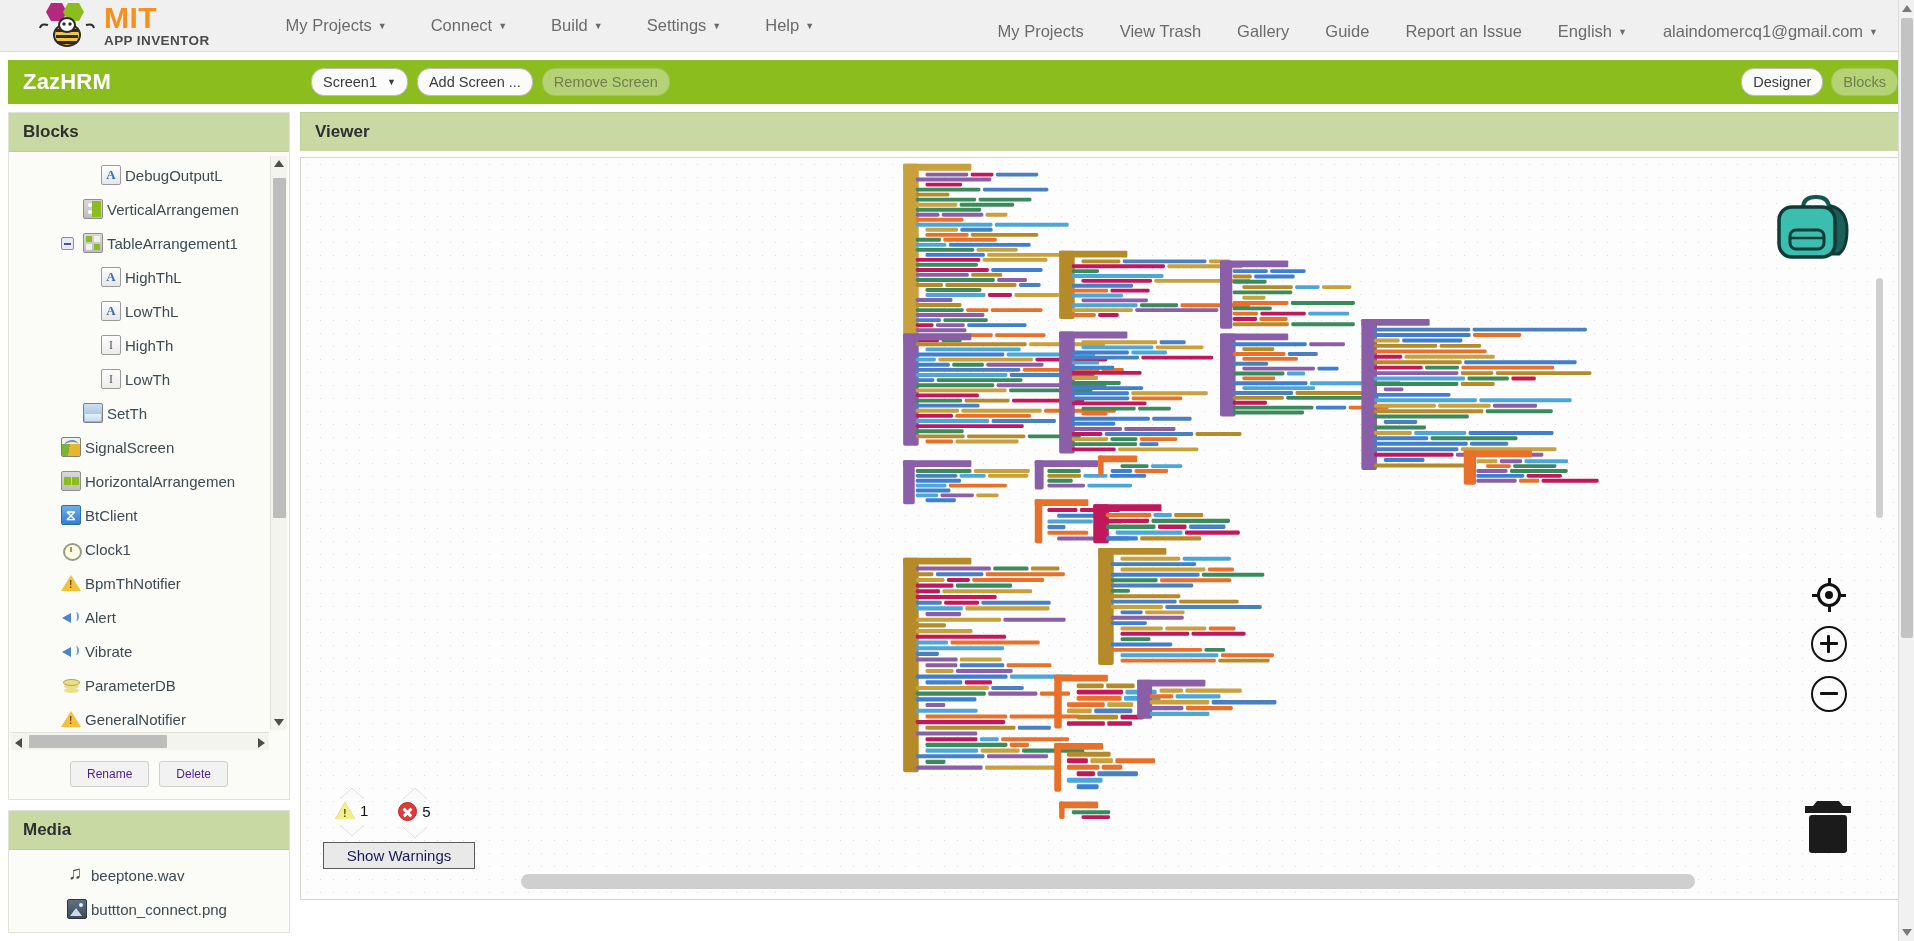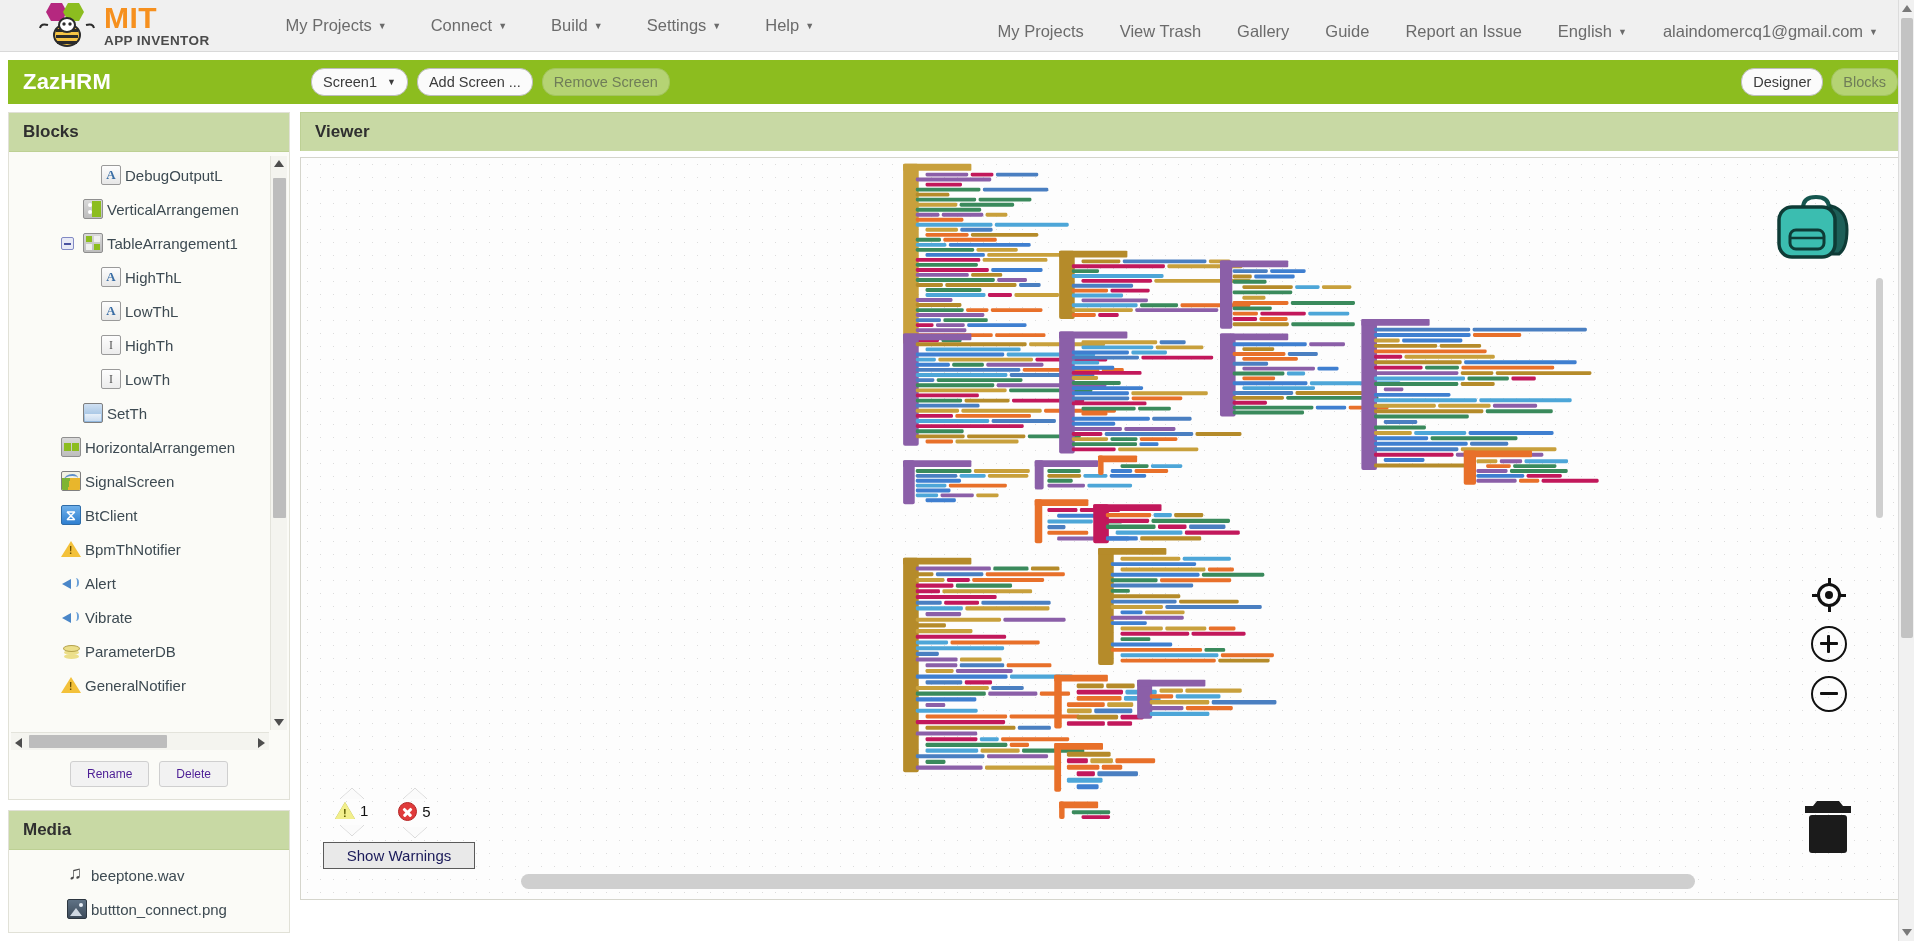--- a/index.html
+++ b/index.html
@@ -540,34 +540,38 @@
             <span class="icn icn-textbox">I</span>
             <span>LowTh</span>
           </div>
 
           <div class="tree-row" style="padding-left:74px">
             <span class="icn icn-img"></span>
             <span>SetTh</span>
           </div>
 
           <div class="tree-row" style="padding-left:52px">
+            <span class="icn icn-canvas"></span>
+            <span>SignalScreen</span>
+          </div>
+
+          <div class="tree-row" style="padding-left:52px">
             <span class="icn icn-harr"></span>
             <span>HorizontalArrangemen</span>
-          </div>
-
-          <div class="tree-row" style="padding-left:52px">
-            <span class="icn icn-canvas"></span>
-            <span>SignalScreen</span>
           </div>
 
           <div class="tree-row" style="padding-left:52px">
             <span class="icn icn-bt">⧖</span>
             <span>BtClient</span>
           </div>
 
+          <div class="tree-row" style="padding-left:52px">
+            <span class="icn icn-clock"></span>
+            <span>Clock1</span>
+          </div>
 
           <div class="tree-row" style="padding-left:52px">
             <span class="icn icn-warn"></span>
             <span>BpmThNotifier</span>
           </div>
 
           <div class="tree-row" style="padding-left:52px">
             <span class="icn icn-spk"></span>
             <span>Alert</span>
           </div>

